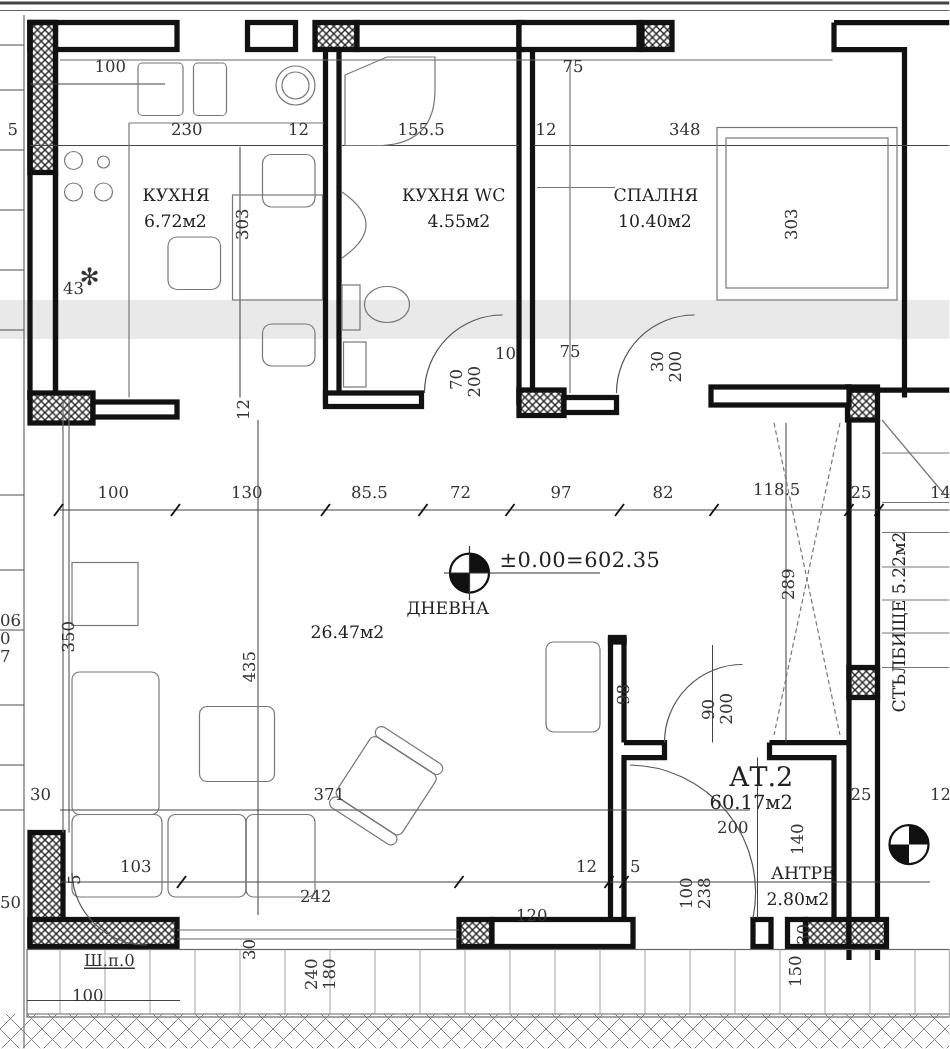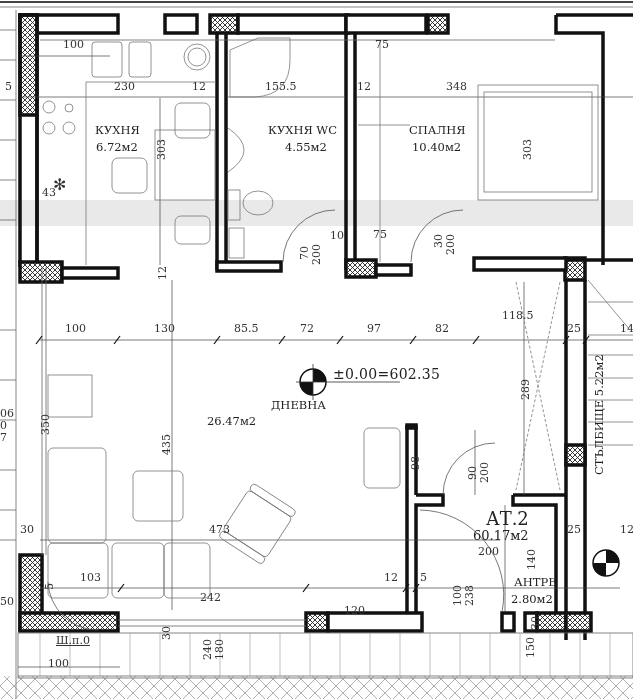--- a/index.html
+++ b/index.html
@@ -293,28 +293,28 @@
 <div class="dim" style="left:373px;top:229px;">75</div>
 <div class="dim vert" style="left:433px;top:248px;">30</div>
 <div class="dim vert" style="left:445px;top:255px;">200</div>
 
 <div class="dim" style="left:65px;top:323px;">100</div>
 <div class="dim" style="left:154px;top:323px;">130</div>
 <div class="dim" style="left:234px;top:323px;">85.5</div>
 <div class="dim" style="left:300px;top:323px;">72</div>
 <div class="dim" style="left:367px;top:323px;">97</div>
 <div class="dim" style="left:435px;top:323px;">82</div>
-<div class="dim" style="left:502px;top:310px;">118.5</div>
+<div class="dim" style="left:502px;top:321px;">118.5</div>
 <div class="dim" style="left:567px;top:323px;">25</div>
 <div class="dim" style="left:620px;top:323px;">14</div>
 <div class="dim vert" style="left:520px;top:400px;">289</div>
 
 <div class="dim vert" style="left:40px;top:435px;">350</div>
 <div class="dim vert" style="left:161px;top:455px;">435</div>
-<div class="dim" style="left:209px;top:524px;">473</div>
+<div class="dim" style="left:209px;top:524px;">371</div>
 <div class="dim" style="left:20px;top:524px;">30</div>
 <div class="dim" style="left:0px;top:408px;">06</div>
 <div class="dim" style="left:0px;top:420px;">0</div>
 <div class="dim" style="left:0px;top:432px;">7</div>
 
 <div class="dim vert" style="left:410px;top:470px;">98</div>
 <div class="dim vert" style="left:467px;top:480px;">90</div>
 <div class="dim vert" style="left:479px;top:483px;">200</div>
 <div class="dim" style="left:478px;top:546px;">200</div>
 <div class="dim vert" style="left:526px;top:570px;">140</div>

